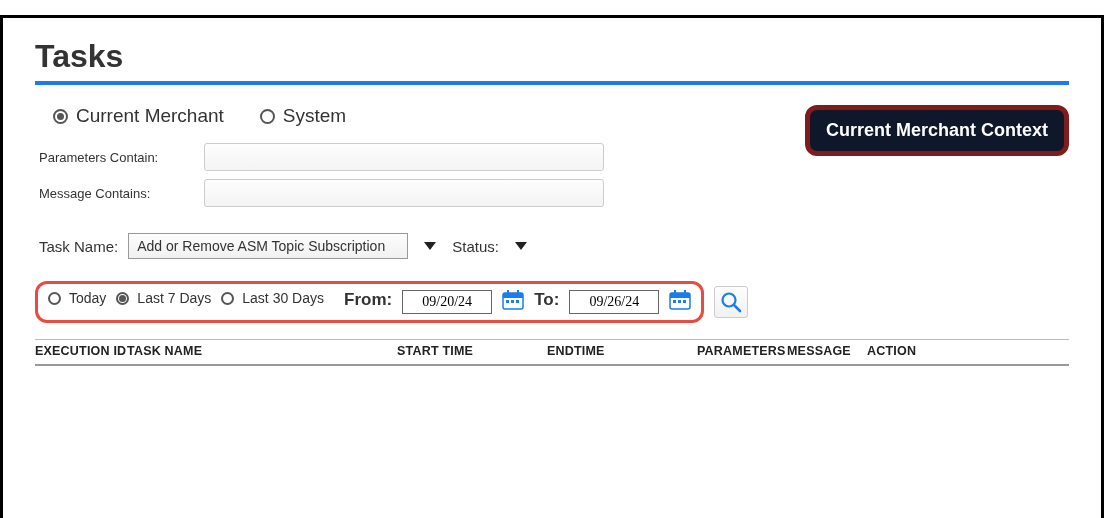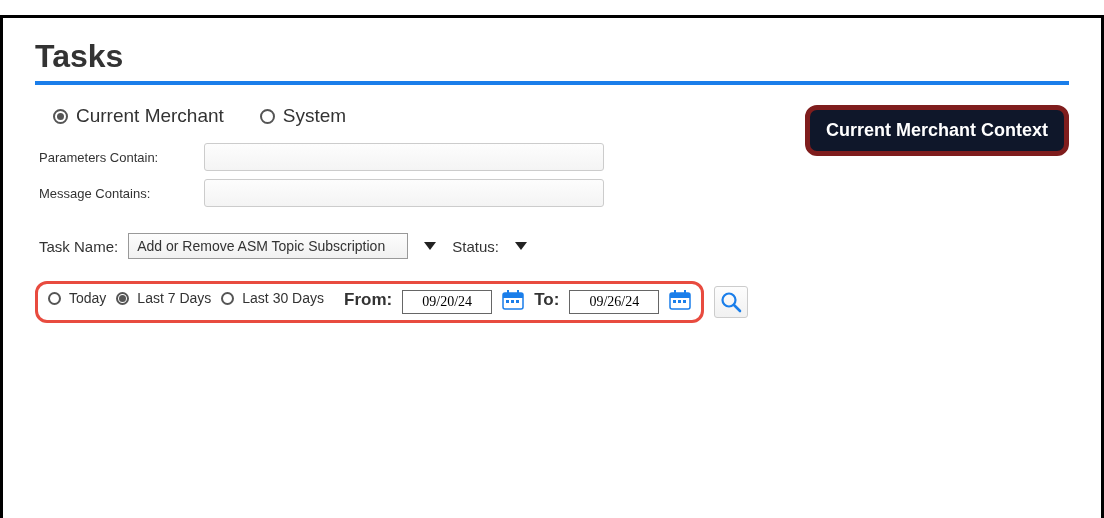--- a/index.html
+++ b/index.html
@@ -240,13 +240,22 @@
     </div>
 
     <div class="search-btn">
       <svg width="22" height="22" viewBox="0 0 22 22">
         <circle cx="9" cy="9" r="6.5" fill="none" stroke="#1a7eea" stroke-width="2.2"></circle>
         <line x1="14" y1="14" x2="20" y2="20" stroke="#1a7eea" stroke-width="2.6" stroke-linecap="round"></line>
       </svg>
     </div>
   </div>
 
+  <div class="table-head">
+    <div class="col-exec">EXECUTION ID</div>
+    <div class="col-task">TASK NAME</div>
+    <div class="col-start">START TIME</div>
+    <div class="col-end">ENDTIME</div>
+    <div class="col-params">PARAMETERS</div>
+    <div class="col-msg">MESSAGE</div>
+    <div class="col-action">ACTION</div>
+  </div>
 </div>
 
 </body></html>

